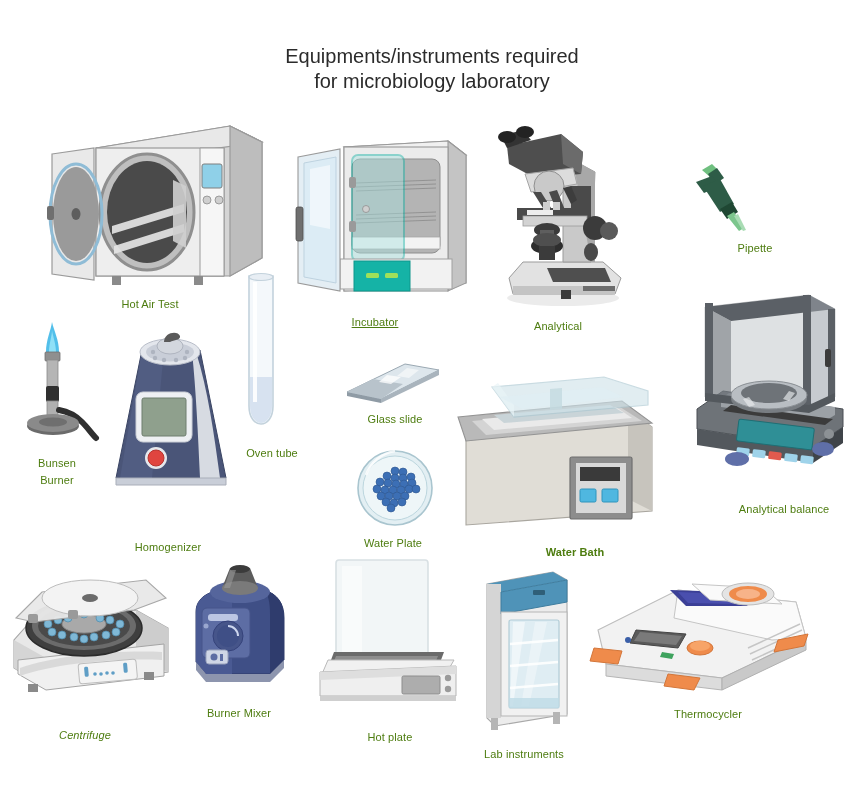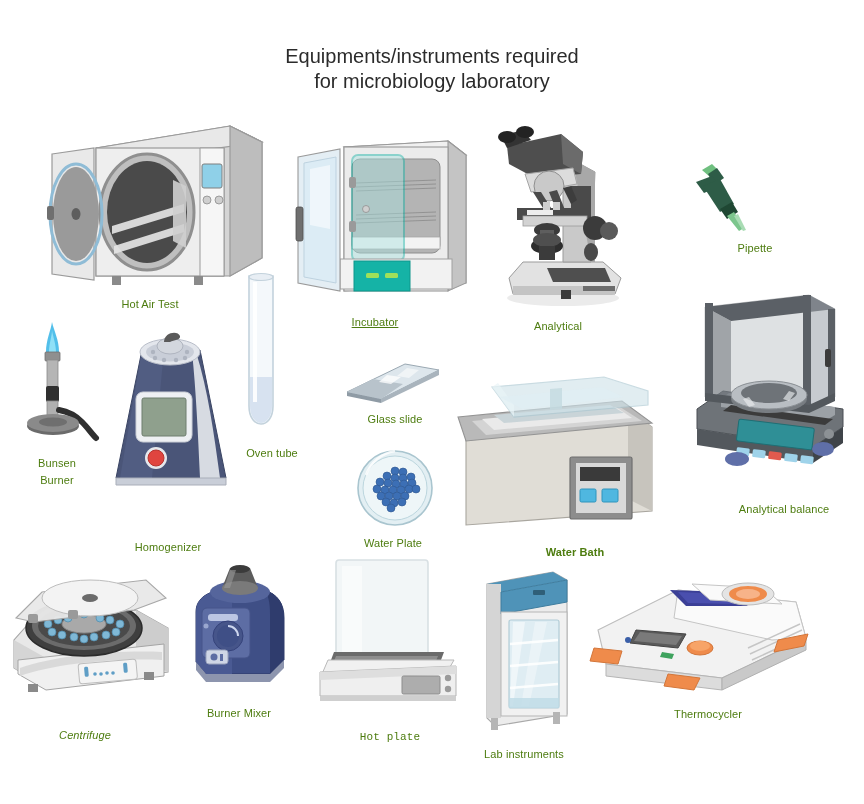--- a/index.html
+++ b/index.html
@@ -440,17 +440,17 @@
   <div class="label" style="left:15px;  top:455px; width:84px;">Bunsen
 Burner</div>
   <div class="label" style="left:112px; top:500px; width:112px;margin-top:39px;">Homogenizer</div>
   <div class="label" style="left:222px; top:445px; width:100px;">Oven tube</div>
   <div class="label" style="left:345px; top:411px; width:100px;">Glass slide</div>
   <div class="label" style="left:343px; top:535px; width:100px;">Water Plate</div>
   <div class="label" style="left:525px; top:544px; width:100px;font-weight:bold;">Water Bath</div>
   <div class="label" style="left:710px; top:501px; width:148px;">Analytical balance</div>
   <div class="label" style="left:35px;  top:727px; width:100px;font-style:italic;">Centrifuge</div>
   <div class="label" style="left:185px; top:705px; width:108px;">Burner Mixer</div>
-  <div class="label" style="left:340px; top:729px; width:100px;font-family:Liberation Mono, monospace;">Hot plate</div>
+  <div class="label" style="left:340px; top:729px; width:100px;">Hot plate</div>
   <div class="label" style="left:462px; top:746px; width:124px;">Lab instruments</div>
   <div class="label" style="left:650px; top:706px; width:116px;">Thermocycler</div>
 
 </div>
 
 </body></html>

